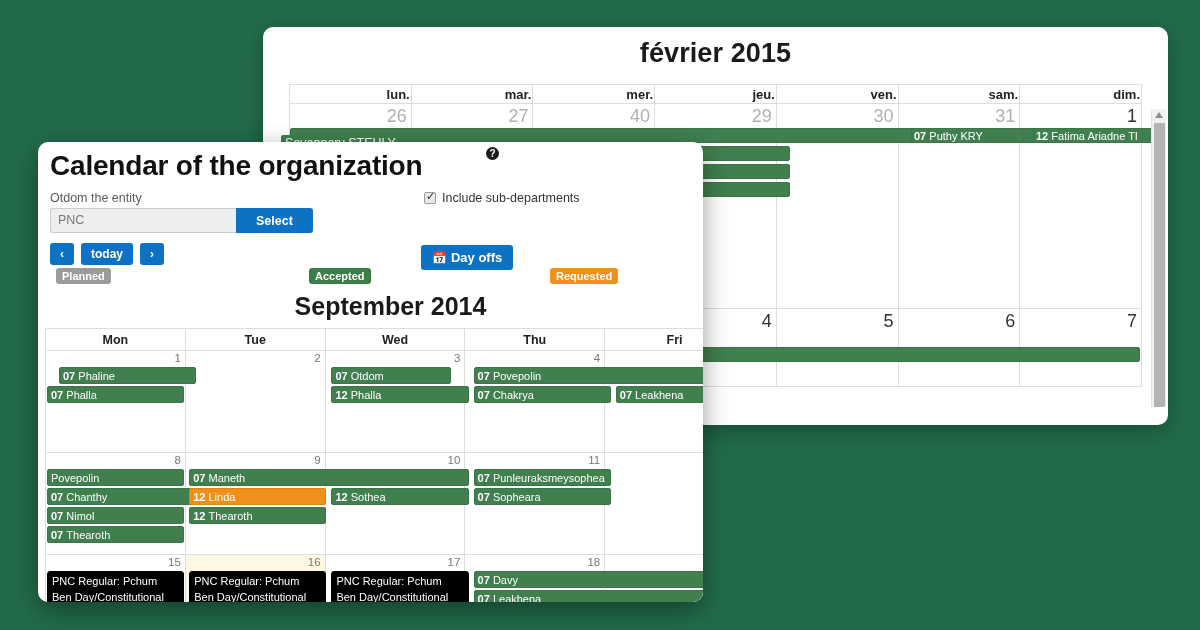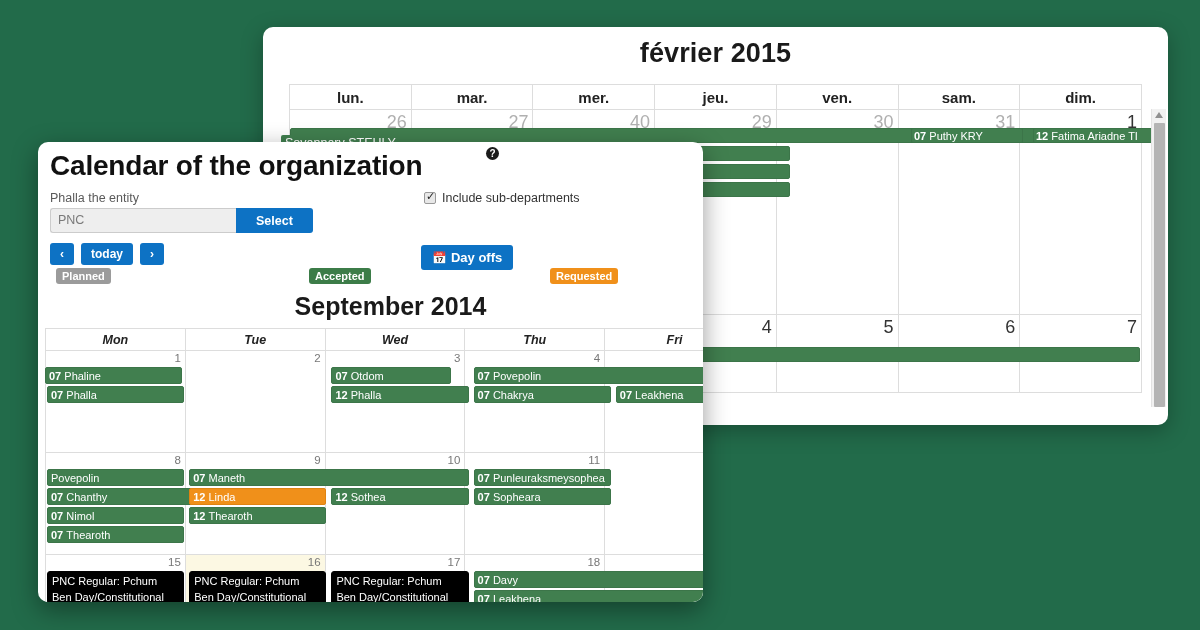--- a/index.html
+++ b/index.html
@@ -37,22 +37,22 @@
     letter-spacing: .1px;
   }
   #bg-cal {
     position: absolute;
     left: 26px; top: 57px;
     width: 853px;
     height: 335px;
   }
   #bg-cal table { border-collapse: collapse; width: 100%; table-layout: fixed; }
   #bg-cal th {
-    font-size: 15px; font-weight: bold; color: #222;
-    border: 1px solid #ddd; height: 25px; text-align: center;
+    font-size: 13px; font-weight: bold; color: #222;
+    border: 1px solid #ddd; height: 19px; text-align: right;
     background: #fff;
   }
   #bg-cal td {
     border: 1px solid #ddd;
     vertical-align: top;
     background: #fff;
     padding: 0;
   }
   .bg-daynum {
     text-align: right; font-size: 18px; color: #b0b0b0;
@@ -157,21 +157,21 @@
   .badge.accepted { left: 259px; background: #3c7c48; }
   .badge.requested{ left: 500px; background: #f0901a; }
   #fg-month {
     text-align: center; font-size: 25px; font-weight: bold;
     color: #1a1a1a; margin: 6px 0 6px 0; padding-left: 40px;
   }
   #fg-cal { position: absolute; left: 7px; top: 186px; width: 700px; }
   #fg-cal table { border-collapse: collapse; width: 100%; table-layout: fixed; }
   #fg-cal th {
     font-size: 12.5px; font-weight: bold; color: #222;
-    border: 1px solid #ddd; height: 22px; text-align: center; background: #fff; font-style: italic;
+    border: 1px solid #ddd; height: 22px; text-align: center; background: #fff;
   }
   #fg-cal td {
     border: 1px solid #ddd; vertical-align: top; background: #fff;
     padding: 0; height: 102px;
   }
   #fg-cal td.today { background: #fcf8e3; }
   .fg-daynum {
     text-align: right; font-size: 11.5px; color: #777;
     padding: 1px 4px 1px 0; height: 16px;
   }
@@ -353,21 +353,21 @@
       <div class="arrow"></div>
       <div class="thumb"></div>
     </div>
   </div>
 
   <div id="fg-window">
     <div id="fg-head">
       <div id="fg-title">Calendar of the organization</div>
       <div id="help-icon">?</div>
 
-      <div class="fg-label">Phalla the entity</div>
+      <div class="fg-label">Otdom the entity</div>
 
       <div id="entity-row">
         <div id="entity-input" placeholder="PNC">PNC</div>
         <button id="select-btn" class="btn">Select</button>
       </div>
 
       <div id="subdept-box">
         <span class="chk"></span>
         <span>Include sub-departments</span>
       </div>
@@ -454,21 +454,21 @@
               <div class="fg-daynum">18</div>
             </td>
             <td>
               <div class="fg-daynum"></div>
             </td>
           </tr>
         </tbody>
       </table>
 
       <div id="fg-events">
-          <div class="fg-ev" style="left: 0; top: 39px; width: 137.2px;"><b>07 </b><span>Phaline</span></div>
+          <div class="fg-ev" style="left: 14px; top: 39px; width: 137.2px;"><b>07 </b><span>Phaline</span></div>
           <div class="fg-ev" style="left: 2px; top: 58px; width: 137.2px;"><b>07 </b><span>Phalla</span></div>
           <div class="fg-ev" style="left: 286.4px; top: 39px; width: 120px;"><b>07 </b><span>Otdom</span></div>
           <div class="fg-ev" style="left: 428.6px; top: 39px; width: 279.4px;"><b>07 </b><span>Povepolin</span></div>
           <div class="fg-ev" style="left: 286.4px; top: 58px; width: 137.2px;"><b>12 </b><span>Phalla</span></div>
           <div class="fg-ev" style="left: 428.6px; top: 58px; width: 137.2px;"><b>07 </b><span>Chakrya</span></div>
           <div class="fg-ev" style="left: 570.8px; top: 58px; width: 137.2px;"><b>07 </b><span>Leakhena</span></div>
           <div class="fg-ev" style="left: 2px; top: 141px; width: 137.2px;"><span>Povepolin</span></div>
           <div class="fg-ev" style="left: 144.2px; top: 141px; width: 279.4px;"><b>07 </b><span>Maneth</span></div>
           <div class="fg-ev" style="left: 428.6px; top: 141px; width: 137.2px;"><b>07 </b><span>Punleuraksmeysophea</span></div>
           <div class="fg-ev" style="left: 2px; top: 160px; width: 165px;"><b>07 </b><span>Chanthy</span></div>

